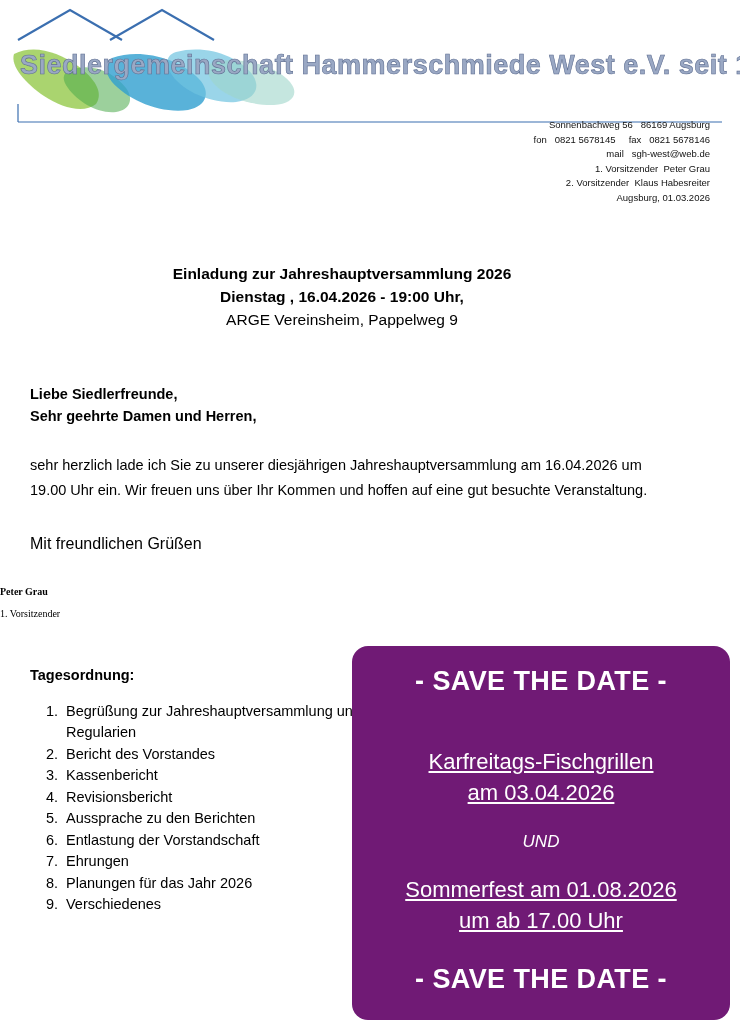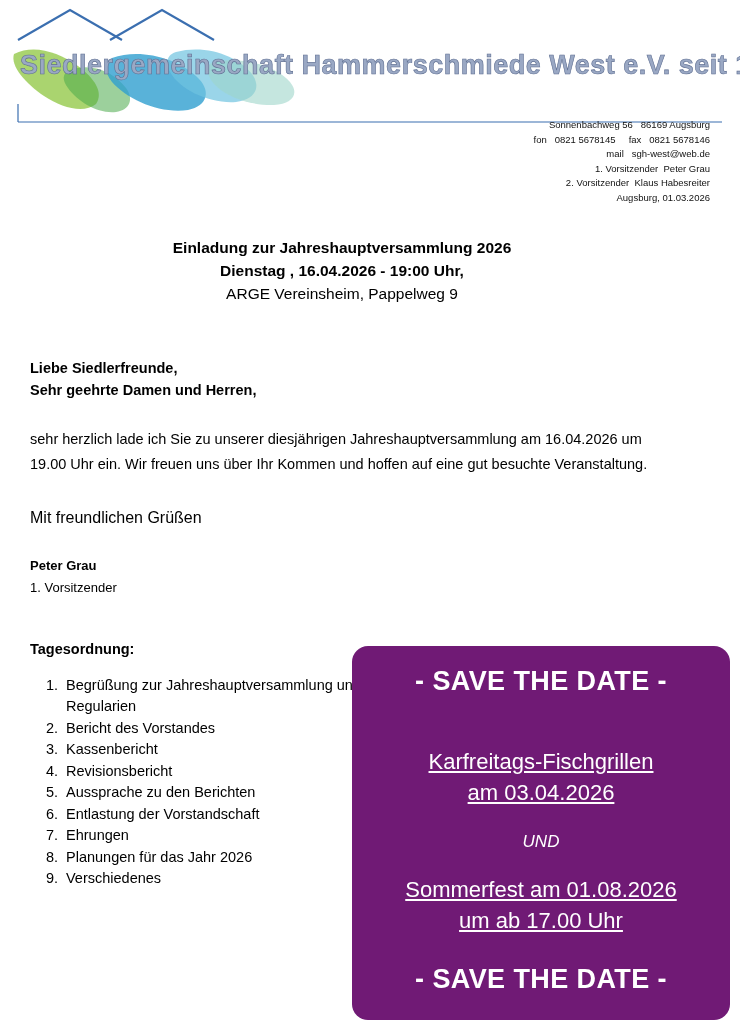--- a/index.html
+++ b/index.html
@@ -53,21 +53,21 @@
     color: #111111;
   }
   .address-block .line {
     white-space: pre;
   }
 
   
   .content {
     position: absolute;
     left: 0;
-    top: 236px;
+    top: 262px;
     width: 684px;
   }
 
   .invite-head {
     text-align: center;
     font-size: 15.5px;
     line-height: 23px;
     padding: 0 60px;
   }
   .invite-head .l1 { font-weight: bold; }
@@ -91,24 +91,24 @@
   }
 
   .regards {
     margin-left: 30px;
     margin-top: 30px;
     font-size: 16px;
     line-height: 22px;
   }
 
   .signature {
-    margin-left: 30px;
     margin-top: 26px;
-    font-size: 13px;
+    font-size: 10px;
     line-height: 22px;
+    font-family: Liberation Serif, serif;
   }
   .signature .name { font-weight: bold; }
   .signature .role { font-weight: normal; }
 
   .agenda-title {
     margin-left: 30px;
     margin-top: 42px;
     font-size: 14.5px;
     font-weight: bold;
   }

